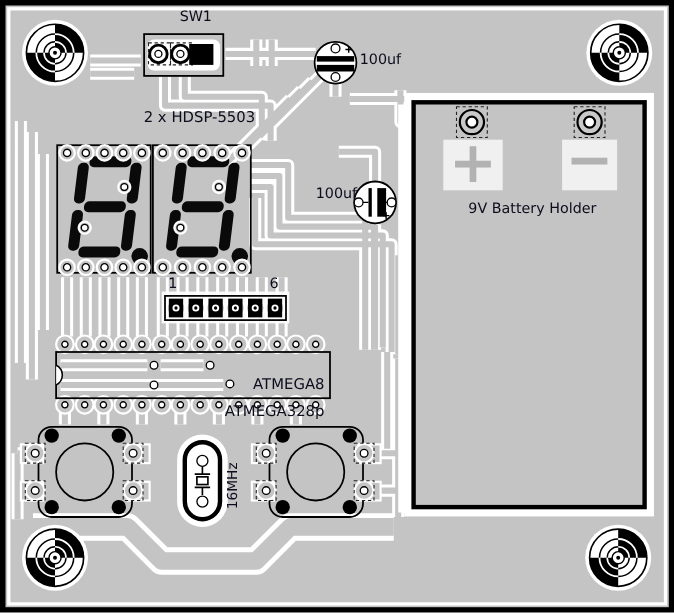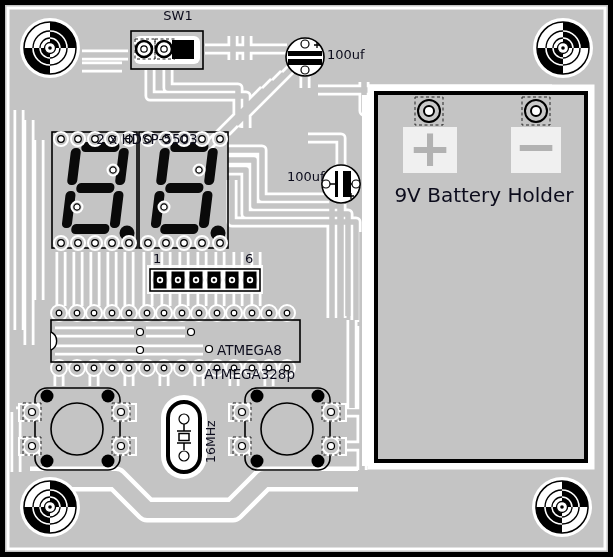--- a/index.html
+++ b/index.html
@@ -1,29 +1,29 @@
 <!DOCTYPE html>
 <html><head>
 <meta charset="utf-8">
 <style>
   html,body{margin:0;padding:0;background:#fff;}
   .board{position:relative;width:613px;height:557px;overflow:hidden;background:#c4c4c4;
          font-family:"DejaVu Sans",sans-serif;padding-left:24px;}
   .board svg{position:absolute;left:0;top:0;}
   .label{position:absolute;color:#0c0c1c;white-space:nowrap;line-height:1.1;}
   .lbl-sw1{left:158px;top:9px;width:40px;text-align:center;font-size:13px;}
-  .lbl-disp{left:62px;top:100px;width:170px;text-align:center;font-size:13.5px;margin-top:32px;}
+  .lbl-disp{left:62px;top:100px;width:170px;text-align:right;font-size:13.5px;}
   .lbl-cap1{left:327px;top:48px;font-size:13px;}
   .lbl-cap2{left:287px;top:170px;width:37px;text-align:right;font-size:13px;}
   .lbl-pin1{left:153px;top:252px;font-size:13px;}
   .lbl-pin6{left:245px;top:252px;font-size:13px;}
   .lbl-mcu1{left:200px;top:326px;width:95px;text-align:right;font-size:13.5px;margin-top:41px;}
-  .lbl-mcu2{left:217px;top:343px;width:78px;text-align:left;font-size:13.5px;}
+  .lbl-mcu2{left:217px;top:343px;width:78px;text-align:right;font-size:13.5px;}
   .lbl-xtal{left:204px;top:463px;font-size:12.5px;transform:rotate(-90deg);transform-origin:left top;}
-  .lbl-batt{left:386px;top:184px;width:196px;text-align:center;font-size:20px;}
+  .lbl-batt{left:386px;top:184px;width:196px;text-align:center;font-size:13px;}
   .lbl-plus{left:405px;top:120px;width:50px;text-align:center;font-size:52px;font-weight:bold;color:#b2b2b2;}
   .lbl-minus{left:511px;top:118px;width:50px;text-align:center;font-size:52px;font-weight:bold;color:#b2b2b2;}
   
   .casing{fill:none;stroke:#ffffff;stroke-width:11;stroke-linejoin:round;}
   .core{fill:none;stroke:#c4c4c4;stroke-width:5.5;stroke-linejoin:round;}
   .casingW{fill:none;stroke:#ffffff;stroke-width:25;stroke-linejoin:round;}
   .coreW{fill:none;stroke:#c4c4c4;stroke-width:16;stroke-linejoin:round;}
   .halo{fill:none;stroke:#ffffff;stroke-linejoin:round;}
   .padDisc{fill:#c4c4c4;stroke:#ffffff;stroke-width:2;}
   .hole{fill:#ffffff;stroke:#000000;stroke-width:1.2;}

